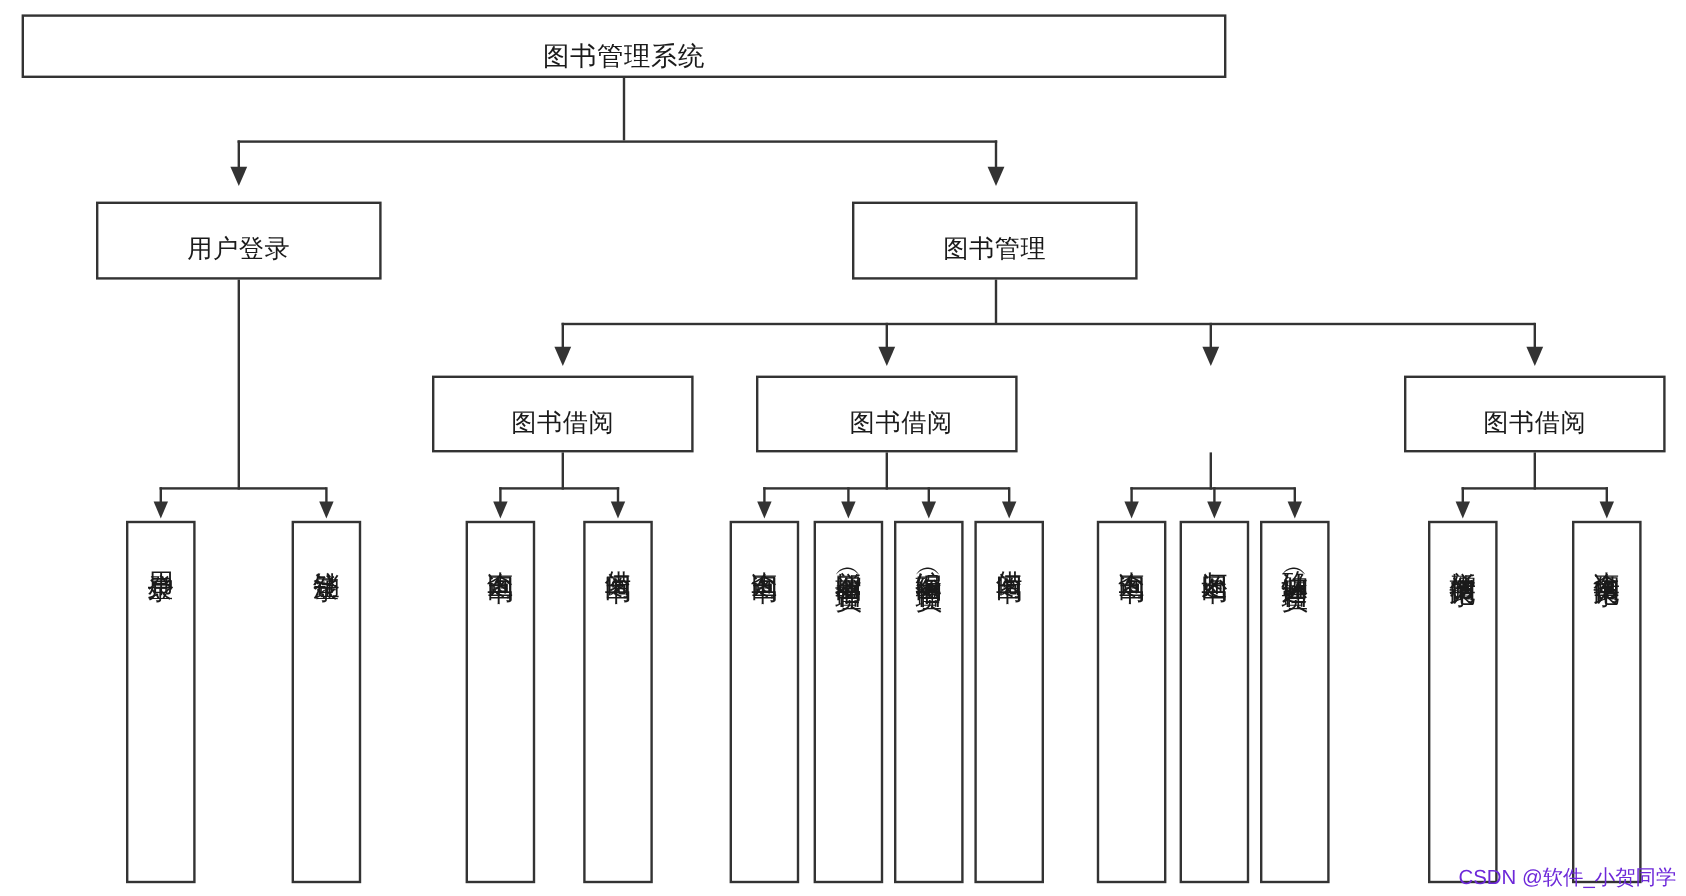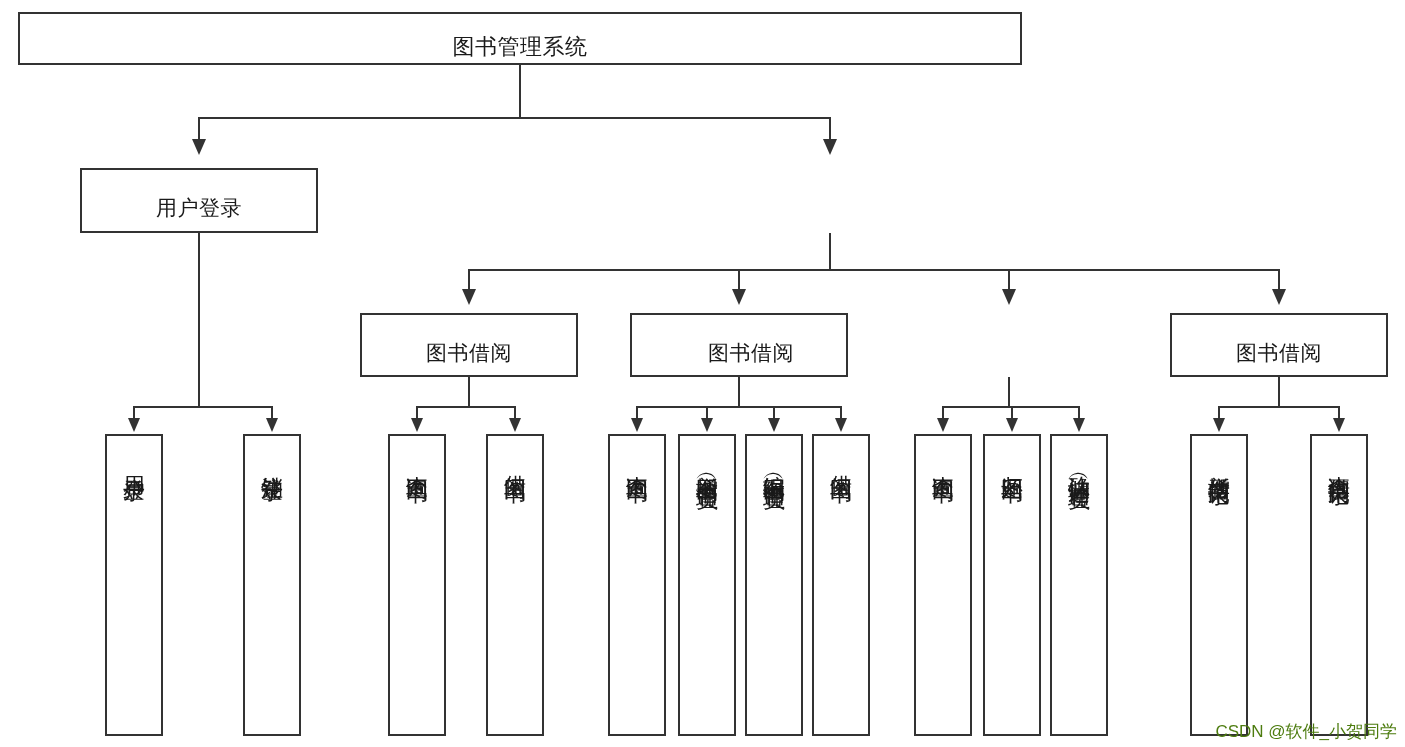--- a/index.html
+++ b/index.html
@@ -77,21 +77,21 @@
     border-left-width: 6px;
     border-right-width: 6px;
     border-top-width: 14px;
   }
   
   #watermark {
     position: absolute;
     right: 8px;
     bottom: 4px;
     font-size: 17px;
-    color: #4d7c0f;
+    color: #6d28d9;
     white-space: nowrap;
     pointer-events: none;
   }
 </style>
 </head>
 <body>
 
 <div id="canvas">
 
   <div class="node root horiz" style="left:18px; top:12px; width:1004px; height:53px;">
@@ -104,20 +104,23 @@
 
   <div class="ln v" style="left:198px; top:117px; width:2px; height:24px;"></div>
   <div class="arrow" style="left:192px; top:139px;"></div>
   <div class="ln v" style="left:829px; top:117px; width:2px; height:24px;"></div>
   <div class="arrow" style="left:823px; top:139px;"></div>
 
   <div class="node horiz" style="left:80px; top:168px; width:238px; height:65px;">
     <span class="lbl">用户登录</span>
   </div>
 
+  <div class="node horiz" style="left:710px; top:168px; width:238px; height:65px;">
+    <span class="lbl">图书管理</span>
+  </div>
 
   <div class="ln v" style="left:198px; top:233px; width:2px; height:175px;"></div>
   <div class="ln h" style="left:133px; top:406px; width:139px; height:2px;"></div>
   <div class="ln v" style="left:133px; top:406px; width:2px; height:14px;"></div>
   <div class="arrow small" style="left:128px; top:418px;"></div>
   <div class="ln v" style="left:271px; top:406px; width:2px; height:14px;"></div>
   <div class="arrow small" style="left:266px; top:418px;"></div>
 
   <div class="ln v" style="left:829px; top:233px; width:2px; height:37px;"></div>
   <div class="ln h" style="left:468px; top:269px; width:811px; height:2px;"></div>

